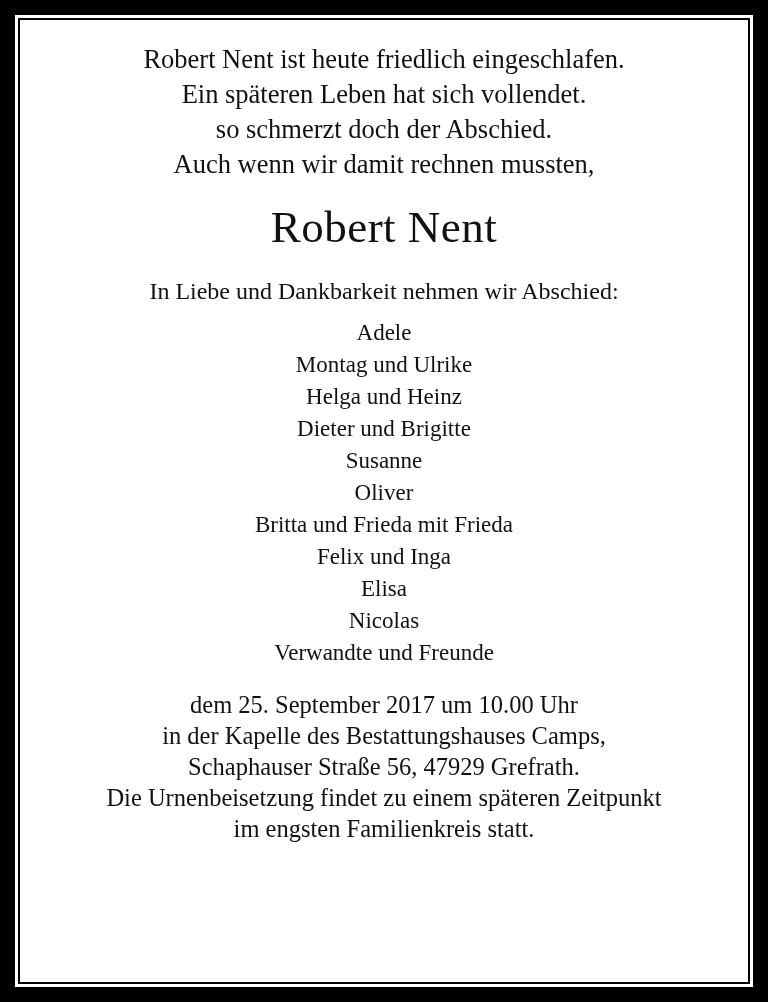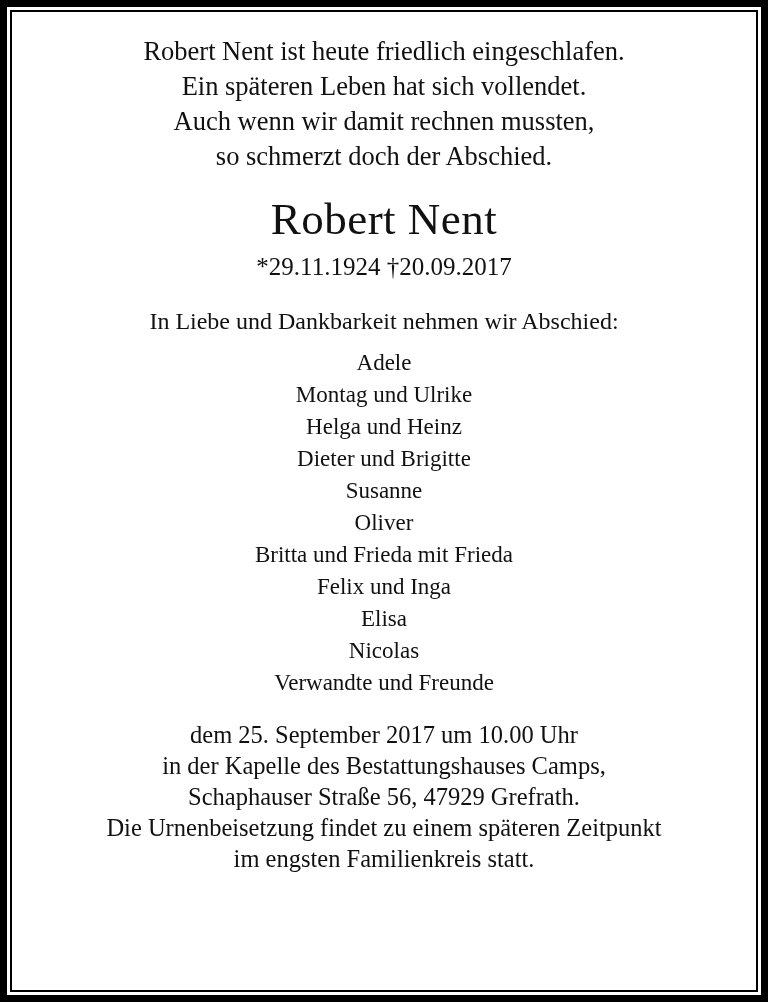--- a/index.html
+++ b/index.html
@@ -6,21 +6,21 @@
     margin: 0;
     padding: 0;
     background: #ffffff;
   }
 
   #obituary-page {
     width: 768px;
     height: 1002px;
     background: #000000;
     box-sizing: border-box;
-    padding: 7px;
+    padding: 15px;
     position: relative;
     overflow: hidden;
     font-family: "Liberation Serif", "DejaVu Serif", serif;
   }
 
   
   .frame-gap {
     width: 100%;
     height: 100%;
     background: #ffffff;
@@ -115,27 +115,26 @@
 <body>
 
 <div id="obituary-page">
   <div class="frame-gap">
     <div class="frame-inner">
       <div class="sheet">
 
         <div class="verse">
           <div class="line">Robert Nent ist heute friedlich eingeschlafen.</div>
           <div class="line">Ein späteren Leben hat sich vollendet.</div>
+          <div class="line">so schmerzt doch der Abschied.</div>
           <div class="line">Auch wenn wir damit rechnen mussten,</div>
-          <div class="line">so schmerzt doch der Abschied.</div>
         </div>
 
         <div class="name-block">
           <div class="deceased-name">Robert Nent</div>
-          <div class="dates">*29.11.1924   †20.09.2017</div>
         </div>
 
         <div class="farewell-intro">In Liebe und Dankbarkeit nehmen wir Abschied:</div>
 
         <div class="mourners">
           <div class="mourner">Adele</div>
           <div class="mourner">Montag und Ulrike</div>
           <div class="mourner">Helga und Heinz</div>
           <div class="mourner">Dieter und Brigitte</div>
           <div class="mourner">Susanne</div>

